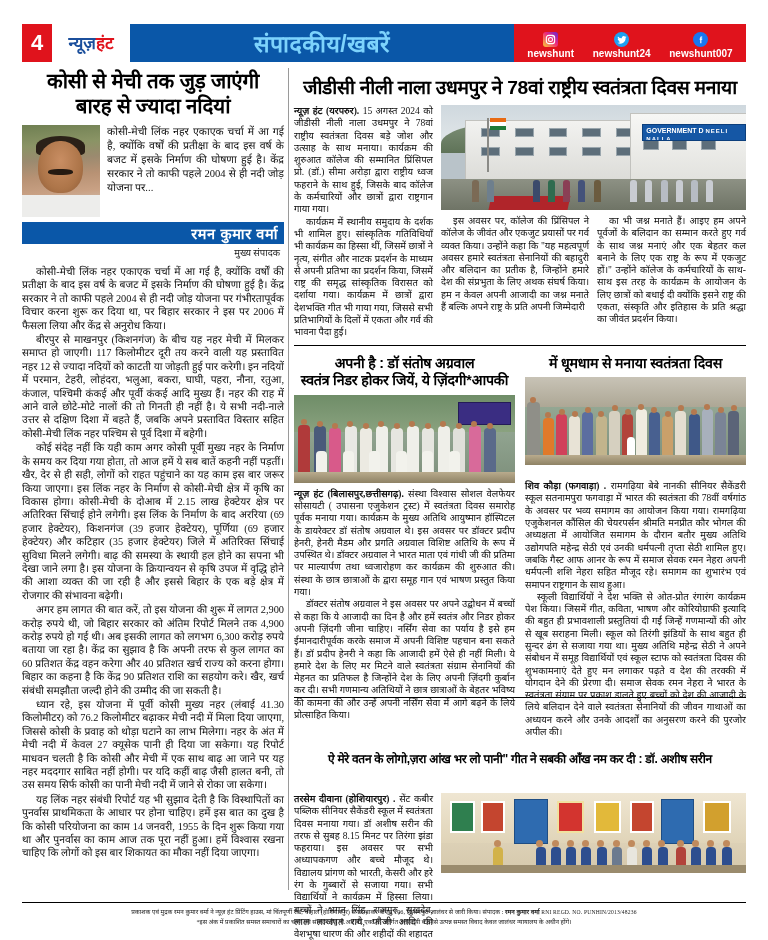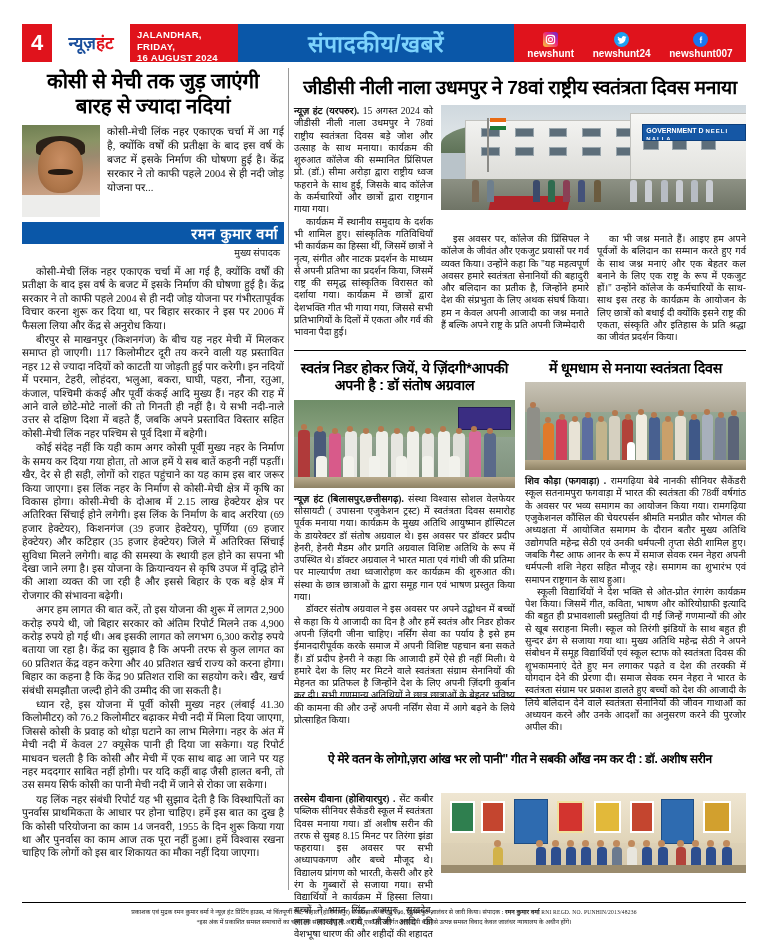--- a/index.html
+++ b/index.html
@@ -377,21 +377,21 @@
     background:#c08a5d;
   }
   .ph-hall .floorh {
     position:absolute; left:0; bottom:0; width:100%; height:10%;
     background:#9a8b6d;
   }
 
   .cap-row {
     display: flex;
     gap: 8px;
-    margin-top: 23px;
+    margin-top: 5px;
   }
 
   .mid-section { margin-top: 9px; }
   .mid-two {
     display:flex;
     gap: 10px;
   }
   .mid-half { width: 221px; }
 
   
@@ -416,24 +416,20 @@
 <body>
 
 <div class="page">
 
   <div class="masthead">
     <div class="mh-pagenum">4</div>
     <div class="mh-logo">
       <div class="mh-logo-text">
         <span class="w1">न्यूज़</span><span class="w2">हंट</span>
       </div>
-    </div>
-    <div class="mh-date">
-      <span>JALANDHAR, FRIDAY,</span>
-      <span>16 AUGUST 2024</span>
     </div>
     <div class="mh-title">संपादकीय/खबरें</div>
     <div class="mh-social">
       <div class="soc">
         <span class="soc-icon insta">
           <svg width="11" height="11" viewBox="0 0 24 24">
               <rect x="3" y="3" width="18" height="18" rx="5" fill="none" stroke="#fff" stroke-width="2.4"></rect>
               <circle cx="12" cy="12" r="4.4" fill="none" stroke="#fff" stroke-width="2.2"></circle>
               <circle cx="17.6" cy="6.4" r="1.4" fill="#fff"></circle>
             </svg>
@@ -559,22 +555,22 @@
         </div>
       </div>
     </div>
 
     <div style="height:1px;background:#000;margin-top:6px;"></div>
 
     <div class="mid-section mid-two">
 
       <div class="mid-half">
         <div class="art-headline hl-sub">
+          <div>अपनी है : डॉ संतोष अग्रवाल</div>
           <div>स्वतंत्र निडर होकर जियें, ये ज़िंदगी*आपकी</div>
-          <div>अपनी है : डॉ संतोष अग्रवाल</div>
         </div>
         <div class="photo ph-group" style="width:221px;height:88px;margin-top:5px;">
           <div class="bgband"></div>
           <div class="banner"></div>
           <span class="person" style="left:2%;width:12px;height:64%;background:#b03a3a;"></span>
           <span class="head" style="left:3.2%;top:28%;"></span>
           <span class="person" style="left:9%;width:12px;height:62%;background:#4a5a7a;"></span>
           <span class="head" style="left:10.2%;top:30%;"></span>
           <span class="person" style="left:16%;width:12px;height:60%;background:#d85a8a;"></span>
           <span class="head" style="left:17.2%;top:32%;"></span>
@@ -647,21 +643,21 @@
           <span class="head" style="left:75.2%;top:36%;"></span>
           <span class="person" style="left:80%;width:11px;height:62%;background:#a8b0bc;"></span>
           <span class="head" style="left:81.2%;top:30%;"></span>
           <span class="person" style="left:86%;width:11px;height:58%;background:#7a8496;"></span>
           <span class="head" style="left:87.2%;top:34%;"></span>
           <span class="person" style="left:92%;width:11px;height:60%;background:#5b6478;"></span>
           <span class="head" style="left:93.2%;top:32%;"></span>
           <span class="person" style="left:46%;width:8px;height:30%;background:#ffffff;"></span>
           <div class="floor"></div>
         </div>
-        <div class="colm" style="margin-top:5px;">
+        <div class="colm" style="margin-top:15px;">
           <p style="text-indent:0;"><span class="lead-in">शिव कौड़ा (फगवाड़ा) .</span>
             <span>रामगढ़िया बेबे नानकी सीनियर सैकेंडरी स्कूल सतनामपुरा फगवाड़ा में भारत की स्वतंत्रता की 78वीं वर्षगांठ के अवसर पर भव्य समागम का आयोजन किया गया। रामगढ़िया एजुकेशनल कौंसिल की चेयरपर्सन श्रीमति मनप्रीत कौर भोगल की अध्यक्षता में आयोजित समागम के दौरान बतौर मुख्य अतिथि उद्योगपति महेन्द्र सेठी एवं उनकी धर्मपत्नी तृप्ता सेठी शामिल हुए। जबकि गैस्ट आफ आनर के रूप में समाज सेवक रमन नेहरा अपनी धर्मपत्नी शशि नेहरा सहित मौजूद रहे। समागम का शुभारंभ एवं समापन राष्ट्रगान के साथ हुआ।</span></p>
           <p>स्कूली विद्यार्थियों ने देश भक्ति से ओत-प्रोत रंगारंग कार्यक्रम पेश किया। जिसमें गीत, कविता, भाषण और कोरियोग्राफी इत्यादि की बहुत ही प्रभावशाली प्रस्तुतियां दी गईं जिन्हें गणमान्यों की ओर से खूब सराहना मिली। स्कूल को तिरंगी झंडियों के साथ बहुत ही सुन्दर ढंग से सजाया गया था। मुख्य अतिथि महेन्द्र सेठी ने अपने संबोधन में समूह विद्यार्थियों एवं स्कूल स्टाफ को स्वतंत्रता दिवस की शुभकामनाएं देते हुए मन लगाकर पढ़ते व देश की तरक्की में योगदान देने की प्रेरणा दी। समाज सेवक रमन नेहरा ने भारत के स्वतंत्रता संग्राम पर प्रकाश डालते हुए बच्चों को देश की आजादी के लिये बलिदान देने वाले स्वतंत्रता सेनानियों की जीवन गाथाओं का अध्ययन करने और उनके आदर्शों का अनुसरण करने की पुरजोर अपील की।</p>
         </div>
       </div>
     </div>
 
   </div>
 
   <div class="hr-thin" style="left:294px; top:697px; width:452px;"></div>

